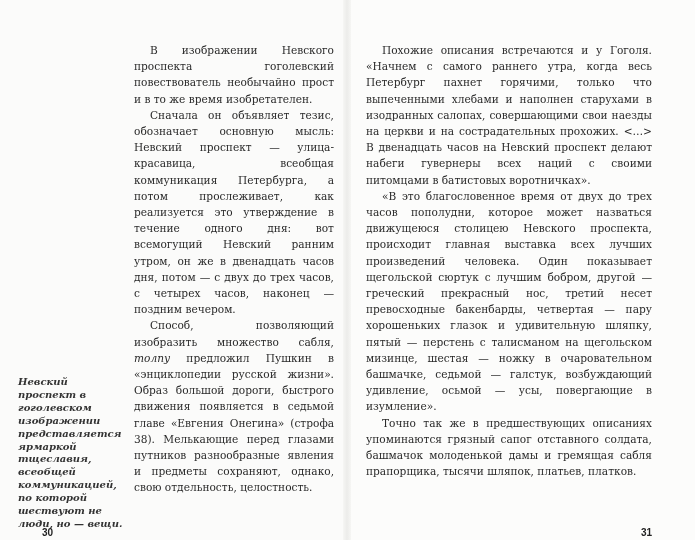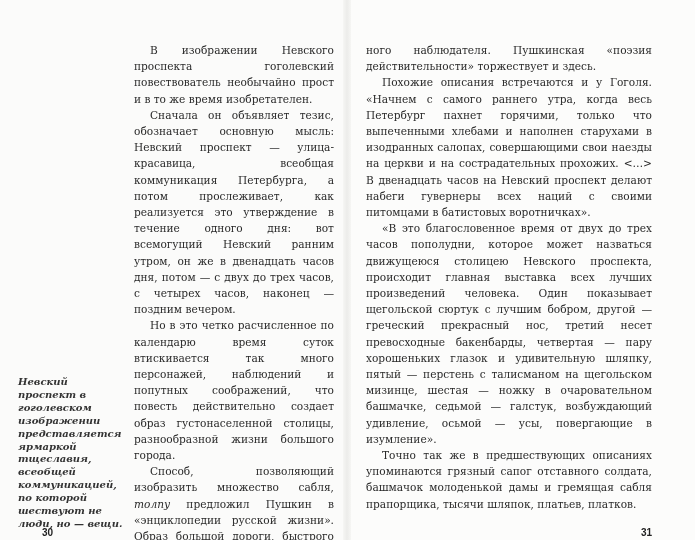--- a/index.html
+++ b/index.html
@@ -54,32 +54,30 @@
 </head>
 <body>
 
 <div class="page page-left"></div>
 <div class="page page-right"></div>
 <div class="gutter"></div>
 
 <div class="col col-left">
   <p>В изображении Невского проспекта гоголевский повествователь необычайно прост и в то же время изобретателен.</p>
   <p>Сначала он объявляет тезис, обозначает основную мысль: Невский проспект — улица-красавица, всеобщая коммуникация Петербурга, а потом прослеживает, как реализуется это утверждение в течение одного дня: вот всемогущий Невский ранним утром, он же в двенадцать часов дня, потом — с двух до трех часов, с четырех часов, наконец — поздним вечером.</p>
-  <p>Но в это четко расчисленное по календарю время суток втискивается так много персонажей, наблюдений и попутных соображений, что повесть действительно создает образ густонаселенной столицы, разнообразной жизни большого города.</p>
   <p><span>Способ, позволяющий изобразить множество сабля, </span><em>толпу</em><span> предложил Пушкин в «энциклопедии русской жизни». Образ большой дороги, быстрого движения появляется в седьмой главе «Евгения Онегина» (строфа 38). Мелькающие перед глазами путников разнообразные явления и предметы сохраняют, однако, свою отдельность, целостность.</span></p>
 
 </div>
 
 <div class="sidenote">Невский проспект в гоголевском изображении представляется ярмаркой тщеславия, всеобщей коммуникацией, по которой шествуют не люди, но — вещи.</div>
 
 <div class="folio folio-left">30</div>
 <div class="running running-left">И. Н. СУХИХ. РУССКАЯ ЛИТЕРАТУРА ДЛЯ ВСЕХ</div>
 
 <div class="col col-right">
-  <p class="noindent">ного наблюдателя. Пушкинская «поэзия действительности» торжествует и здесь.</p>
   <p>Похожие описания встречаются и у Гоголя. «Начнем с самого раннего утра, когда весь Петербург пахнет горячими, только что выпеченными хлебами и наполнен старухами в изодранных салопах, совершающими свои наезды на церкви и на сострадательных прохожих. &lt;…&gt; В двенадцать часов на Невский проспект делают набеги гувернеры всех наций с своими питомцами в батистовых воротничках».</p>
   <p>«В это благословенное время от двух до трех часов пополудни, которое может назваться движущеюся столицею Невского проспекта, происходит главная выставка всех лучших произведений человека. Один показывает щегольской сюртук с лучшим бобром, другой — греческий прекрасный нос, третий несет превосходные бакенбарды, четвертая — пару хорошеньких глазок и удивительную шляпку, пятый — перстень с талисманом на щегольском мизинце, шестая — ножку в очаровательном башмачке, седьмой — галстук, возбуждающий удивление, осьмой — усы, повергающие в изумление».</p>
   <p>Точно так же в предшествующих описаниях упоминаются грязный сапог отставного солдата, башмачок молоденькой дамы и гремящая сабля прапорщика, тысячи шляпок, платьев, платков.</p>
 
 </div>
 
 <div class="running running-right">«НЕВСКИЙ ПРОСПЕКТ»</div>
 <div class="folio folio-right">31</div>
 
 </body></html>

